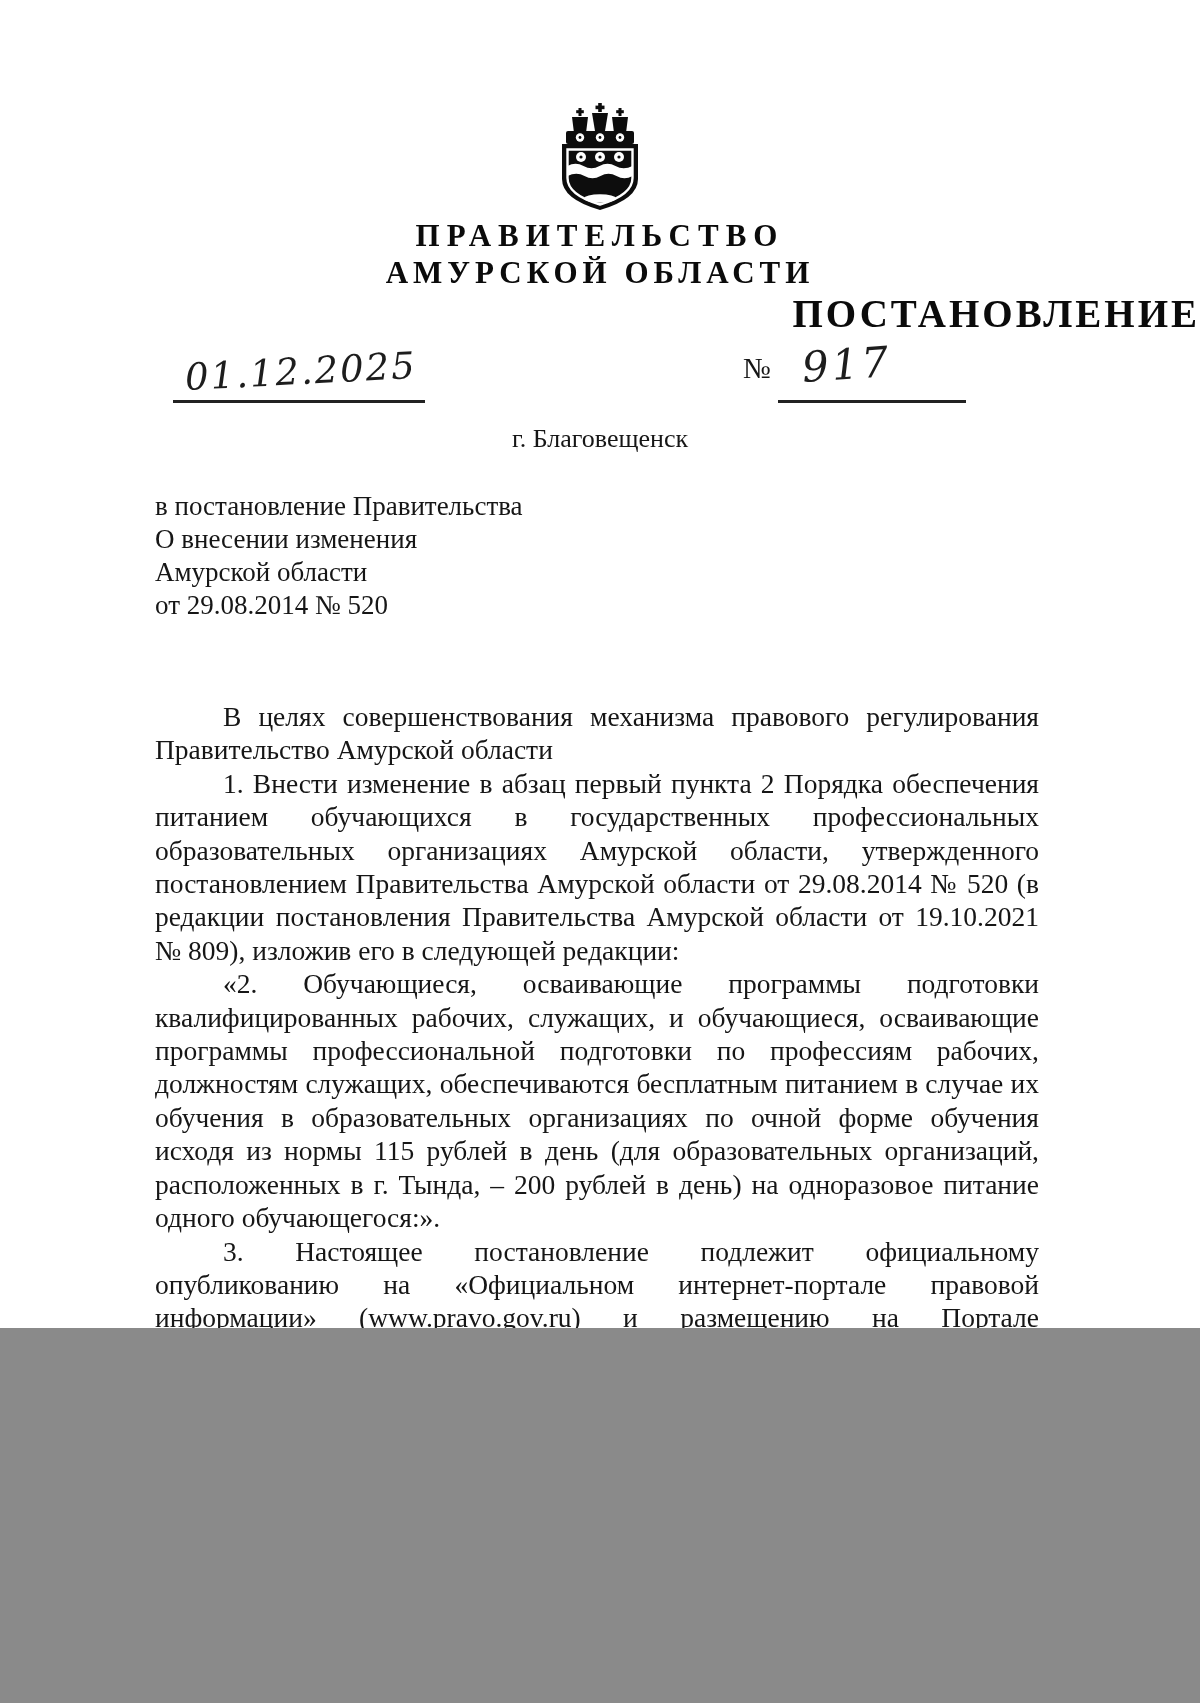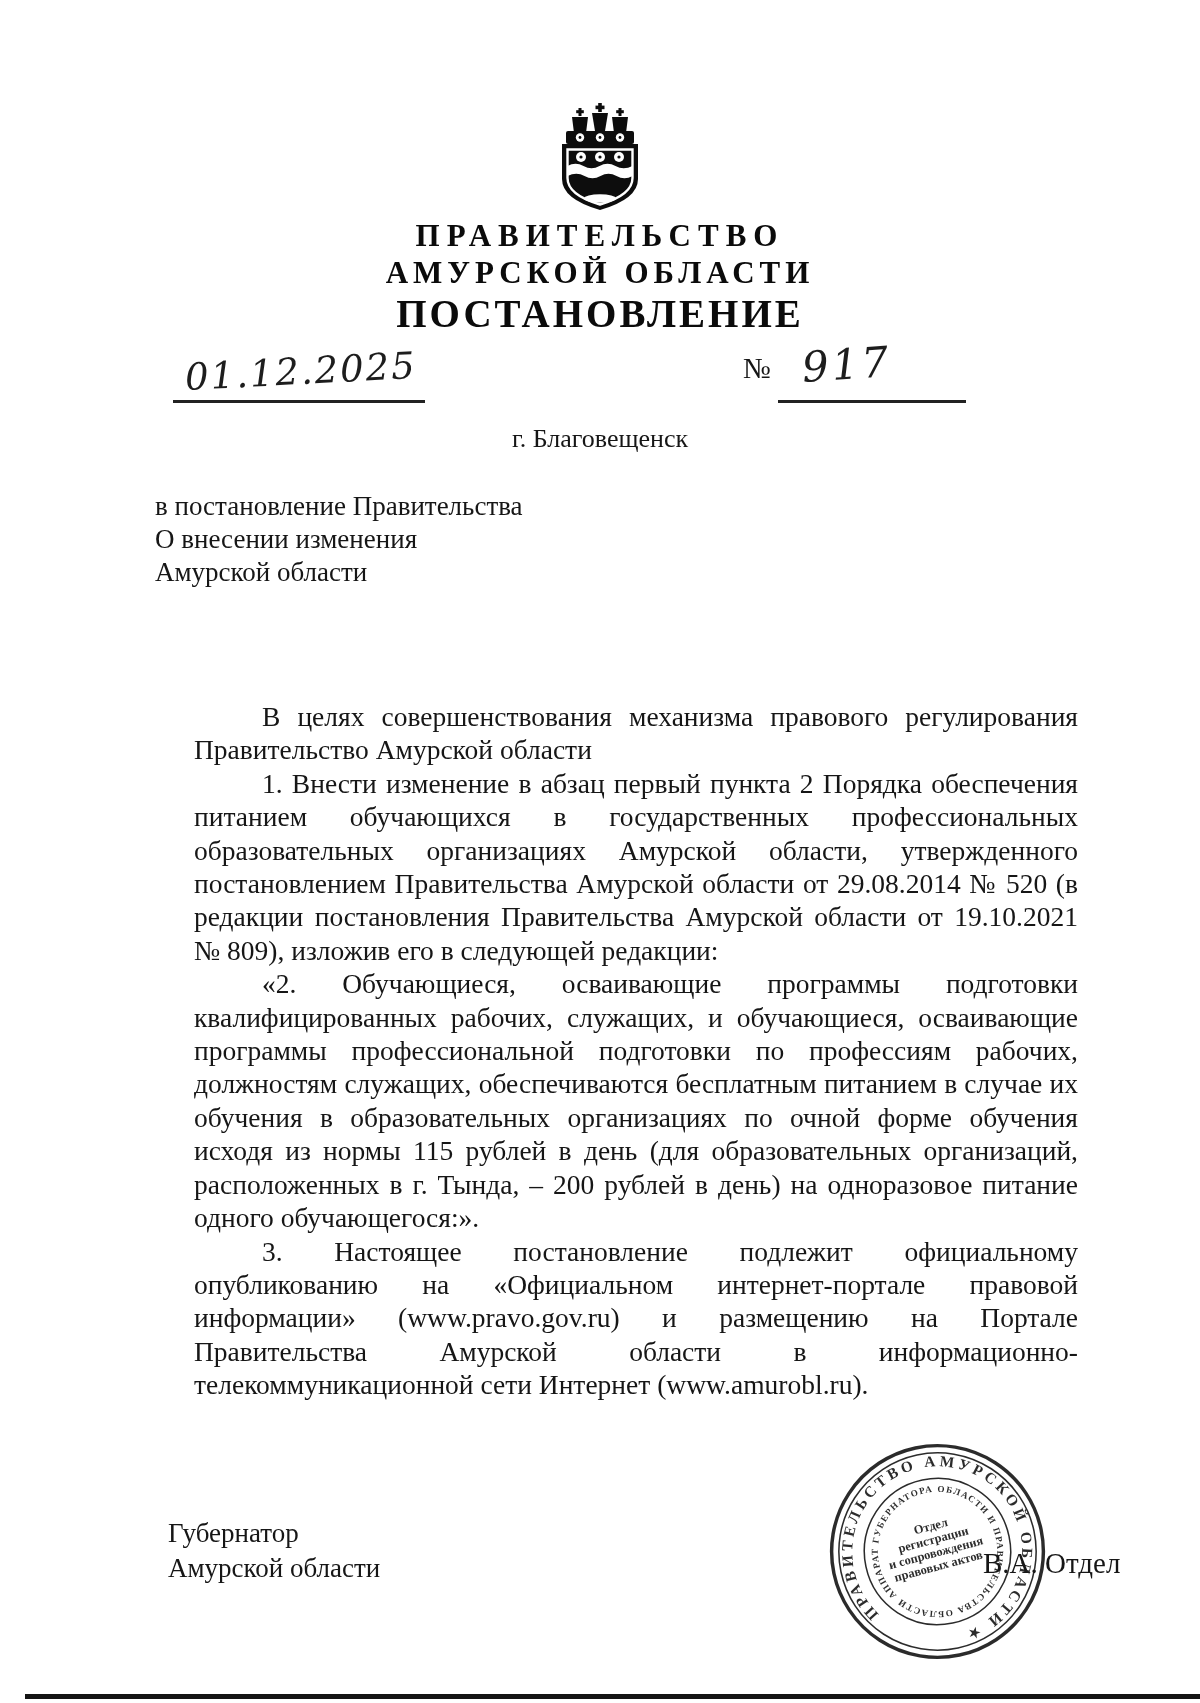--- a/index.html
+++ b/index.html
@@ -1,29 +1,29 @@
 <!DOCTYPE html>
 <html><head>
 <meta charset="utf-8">
 <style>
   html,body{margin:0;padding:0;background:#8a8a8a;}
   .page{
     position:relative;
-    width:1200px;height:1703px;
+    width:1200px;height:1328px;
     background:#ffffff;
     font-family:"Liberation Serif", serif;
     color:#161616;
     overflow:hidden;
   }
   .abs{position:absolute;}
   .centered{left:0;width:1200px;text-align:center;}
   .org-line{font-weight:bold;color:#0b0b0b;}
   .org1{top:218px;font-size:31px;letter-spacing:7px;}
   .org2{top:255px;font-size:31px;letter-spacing:5px;}
-  .doctype{top:291px;font-size:39px;font-weight:bold;letter-spacing:3px;color:#0b0b0b;}
+  .doctype{top:291px;font-size:39px;font-weight:bold;letter-spacing:3px;color:#0b0b0b;text-align:right;}
   .emblem{left:547px;top:103px;width:106px;height:110px;}
 
   .date-field{left:173px;top:344px;width:252px;height:56px;border-bottom:3px solid #222;}
   .handwriting{
     font-family:"DejaVu Serif", serif;
     font-style:italic;
     color:#1d1d1d;
   }
   .date-value{left:12px;top:6px;font-size:37px;transform:rotate(-3deg);letter-spacing:2px;}
   .num-sign{left:743px;top:352px;font-size:29px;}
@@ -31,21 +31,20 @@
   .number-value{left:24px;top:-4px;font-size:42px;transform:rotate(-4deg);letter-spacing:3px;}
 
   .place{top:424px;font-size:26px;}
 
   .subject{left:155px;top:490px;width:500px;font-size:27px;line-height:33px;}
 
   .body-text{
     left:155px;top:700px;width:884px;
     font-size:27.5px;line-height:33.4px;
     text-align:justify;
-    margin-left:39px;
   }
   .body-text p{margin:0;text-indent:68px;}
   .resolves{font-weight:bold;text-indent:0;letter-spacing:1px;}
 
   .sig-title{left:168px;top:1516px;font-size:27px;line-height:35px;}
   .sig-name{left:983px;top:1547px;font-size:29px;}
 
   .seal{left:822px;top:1436px;width:231px;height:231px;opacity:.93;}
 
   .scan-line{left:25px;top:1694px;width:1175px;height:5px;background:#141414;}
@@ -114,20 +113,21 @@
   <div class="abs number-field">
     <div class="abs handwriting number-value">917</div>
   </div>
 
   <div class="abs centered place">г. Благовещенск</div>
 
   <div class="abs subject">
     <div>в постановление Правительства</div>
     <div>О внесении изменения</div>
     <div>Амурской области</div>
+    <div>от 29.08.2014 № 520</div>
   </div>
 
   <div class="abs body-text">
     <p>В целях совершенствования механизма правового регулирования Правительство Амурской области</p>
     <p>1. Внести изменение в абзац первый пункта 2 Порядка обеспечения питанием обучающихся в государственных профессиональных образовательных организациях Амурской области, утвержденного постановлением Правительства Амурской области от 29.08.2014 № 520 (в редакции постановления Правительства Амурской области от 19.10.2021 № 809), изложив его в следующей редакции:</p>
     <p>«2. Обучающиеся, осваивающие программы подготовки квалифицированных рабочих, служащих, и обучающиеся, осваивающие программы профессиональной подготовки по профессиям рабочих, должностям служащих, обеспечиваются бесплатным питанием в случае их обучения в образовательных организациях по очной форме обучения исходя из нормы 115 рублей в день (для образовательных организаций, расположенных в г. Тында, – 200 рублей в день) на одноразовое питание одного обучающегося:».</p>
     <p>3. Настоящее постановление подлежит официальному опубликованию на «Официальном интернет-портале правовой информации» (www.pravo.gov.ru) и размещению на Портале Правительства Амурской области в информационно-телекоммуникационной сети Интернет (www.amurobl.ru).</p>
   </div>
 
   <div class="abs sig-title">

